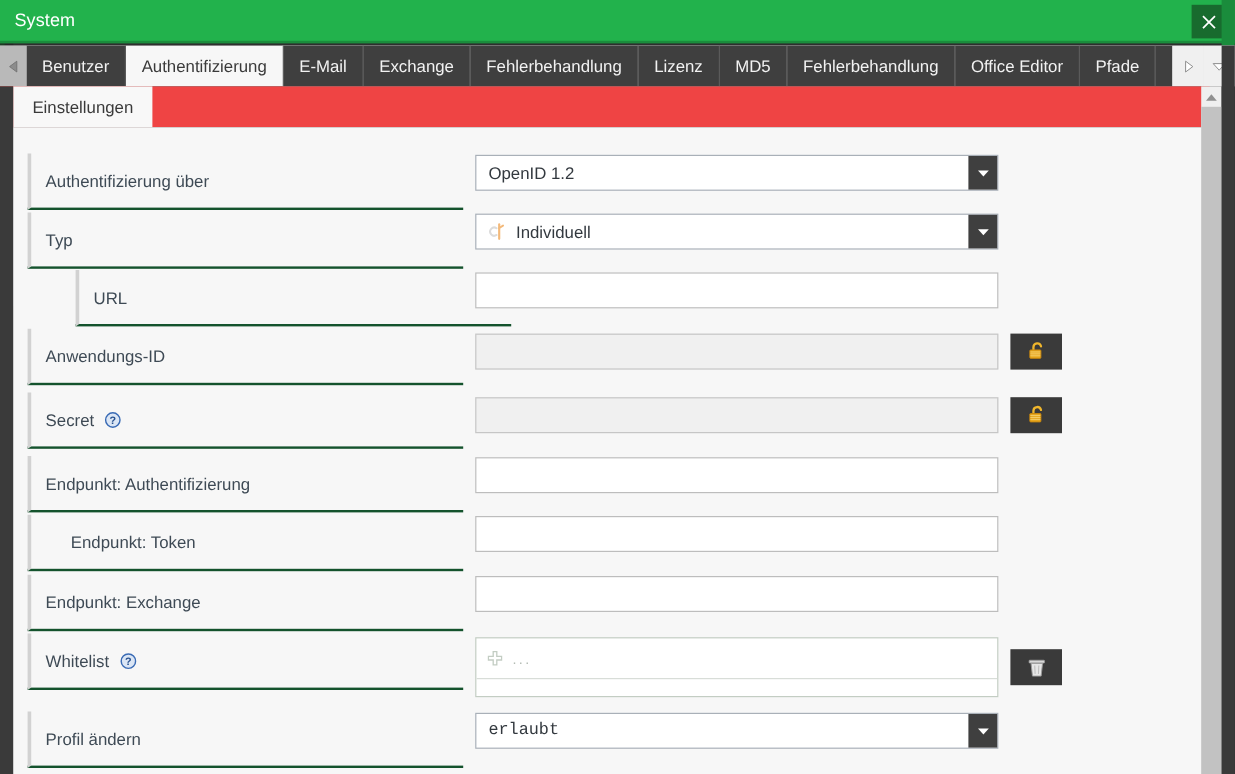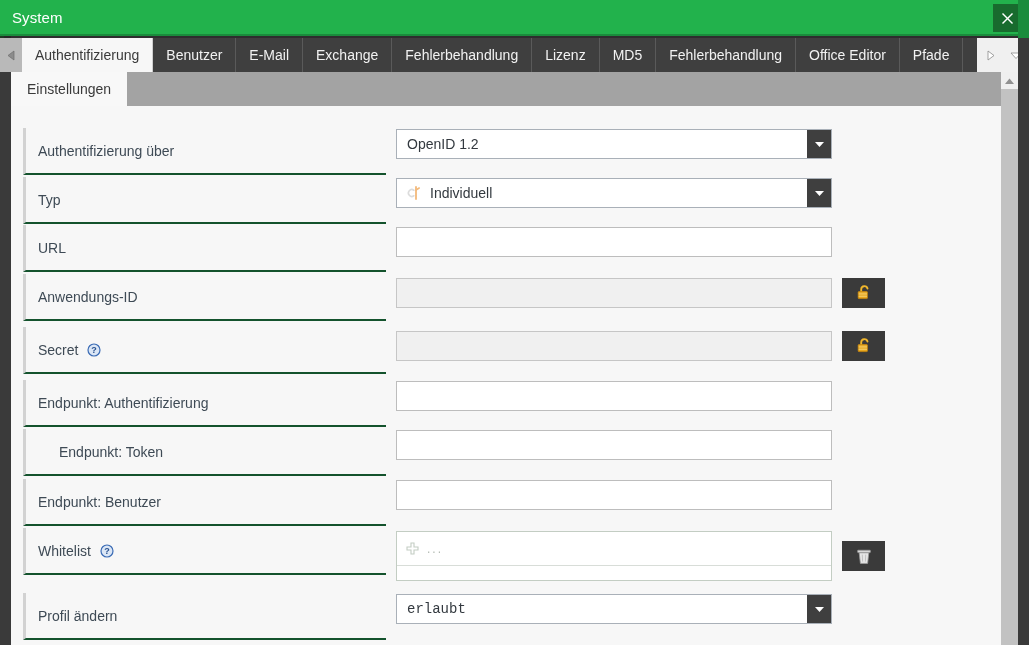--- a/index.html
+++ b/index.html
@@ -66,21 +66,21 @@
   }
   .tab.active {
     background: #f7f7f7; color: #3a3a3a;
     border-right: 1px solid #cfcfcf;
   }
   .tab.clipped { overflow: hidden; }
 
   
   #subtabbar {
     position: absolute; left: 0; top: 72px; width: 1008px; height: 34px;
-    background: #a3a3a3;
+    background: #ef4444;
     text-align: right;
   }
   #subtab-einstellungen {
     position: absolute; left: 11px; top: 0; height: 34px;
     background: #f8f8f8; color: #3a3a3a;
     font-size: 14px; line-height: 34px; padding: 0 16px; cursor: pointer;
   }
   #left-rail {
     position: absolute; left: 0; top: 72px; width: 11px; height: 573px;
     background: #3a3a3a;
@@ -200,22 +200,22 @@
   </div>
   <div id="right-edge-green"></div>
 
   <div id="tabbar">
     <div class="tab-scroll-btn" id="tab-scroll-left">
       <svg width="9" height="11" viewBox="0 0 9 11">
         <polygon points="7,1 7,10 1,5.5" fill="#8c8c8c" stroke="#6f6f6f" stroke-width="0.7"></polygon>
       </svg>
     </div>
     <div id="tab-strip">
+        <div class="tab">Benutzer</div>
         <div class="tab active">Authentifizierung</div>
-        <div class="tab">Benutzer</div>
         <div class="tab">E-Mail</div>
         <div class="tab">Exchange</div>
         <div class="tab">Fehlerbehandlung</div>
         <div class="tab">Lizenz</div>
         <div class="tab">MD5</div>
         <div class="tab">Fehlerbehandlung</div>
         <div class="tab">Office Editor</div>
         <div class="tab">Pfade</div>
         <div class="tab clipped">Sicherh</div>
       </div>
@@ -272,21 +272,21 @@
             </div>
             <div class="select-arrow">
               <svg width="11" height="8" viewBox="0 0 11 8">
                 <polygon points="1,2 10,2 5.5,7" fill="#ffffff"></polygon>
               </svg>
             </div>
           </div>
         </div>
       </div>
       <div class="field-row" style="top: 0px;">
-        <div class="field-label-box" style="top: 119px;">
+        <div class="field-label-box" style="top: 119px; margin-left: 40px;">
           <span class="field-label">URL</span>
         </div>
         <div class="ctrl" style="top: 121px;"><input type="text" class="text-input" style=""></div>
       </div>
       <div class="field-row" style="top: 0px;">
         <div class="field-label-box" style="top: 168px;">
           <span class="field-label">Anwendungs-ID</span>
         </div>
         <div class="ctrl" style="top: 172px;"><input type="text" class="text-input disabled" disabled="" style=""><div class="icon-button" style="left: 446px; top: 0px;">
             <svg width="20" height="20" viewBox="0 0 20 20">
@@ -325,21 +325,21 @@
         <div class="ctrl" style="top: 275px;"><input type="text" class="text-input" style=""></div>
       </div>
       <div class="field-row" style="top: 0px;">
         <div class="field-label-box" style="top: 323px; padding-left: 21px;">
           <span class="field-label">Endpunkt: Token</span>
         </div>
         <div class="ctrl" style="top: 324px;"><input type="text" class="text-input" style=""></div>
       </div>
       <div class="field-row" style="top: 0px;">
         <div class="field-label-box" style="top: 373px;">
-          <span class="field-label">Endpunkt: Benutzer</span>
+          <span class="field-label">Endpunkt: Exchange</span>
         </div>
         <div class="ctrl" style="top: 374px;"><input type="text" class="text-input" style=""></div>
       </div>
       <div class="field-row" style="top: 0px;">
         <div class="field-label-box" style="top: 422px;">
           <span class="field-label">Whitelist</span>
           <span class="help-icon">
             <svg width="14" height="14" viewBox="0 0 14 14">
               <circle cx="7" cy="7" r="6" fill="#dbe6f5" stroke="#3a6bb5" stroke-width="1.2"></circle>
               <text x="7" y="10.4" text-anchor="middle" font-size="9" font-family="Liberation Sans, sans-serif" fill="#27518f" font-weight="bold">?</text>

